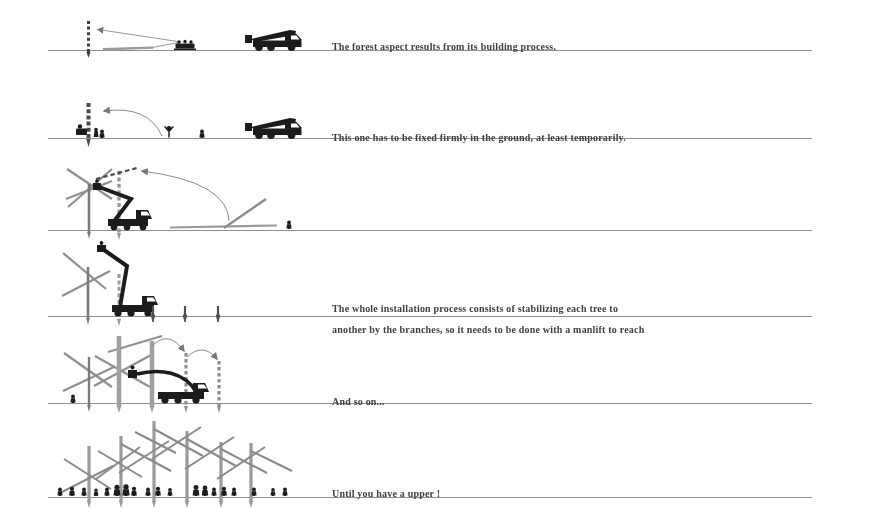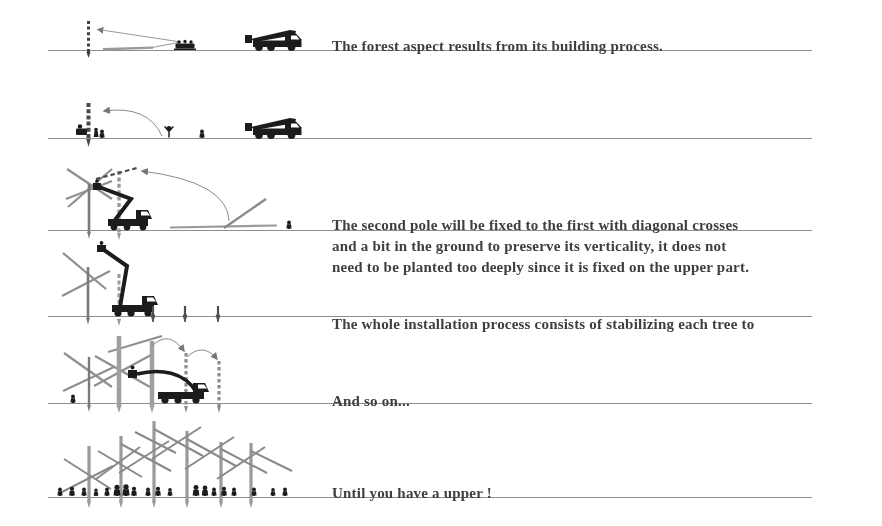--- a/index.html
+++ b/index.html
@@ -8,30 +8,30 @@
     width:882px;height:526px;
     background:#ffffff;
     overflow:hidden;
     font-family:"Liberation Serif","DejaVu Serif",serif;
   }
   .scene{position:absolute;left:0;top:0;}
   .caption{
     position:absolute;
     left:332px;
     color:#3f3f3f;
-    font-size:15px;
+    font-size:10px;
     line-height:21px;
     font-weight:bold;
     letter-spacing:.2px;
     white-space:nowrap;
   }
   .cap-1{top:36px;}
   .cap-2{top:127px;}
   .cap-3{top:215px;}
-  .cap-4{top:298px;margin-top:16px;}
+  .cap-4{top:298px;}
   .cap-5{top:391px;}
   .cap-6{top:483px;}
 </style>
 </head>
 <body>
 
 <div class="canvas">
 
   <svg class="scene" width="882" height="526" viewBox="0 0 882 526" xmlns="http://www.w3.org/2000/svg">
     <defs>
@@ -250,29 +250,28 @@
         <use href="#psn" transform="translate(273,496) scale(0.95)"></use>
         <use href="#psn" transform="translate(285,496)"></use>
       </g>
     </g>
   </svg>
 
   <div class="caption cap-1">
     <div>The forest aspect results from its building process.</div>
   </div>
 
-
-  <div class="caption cap-3">
-    <div>The second pole will be fixed to the first with diagonal crosses</div>
-    <div>and a bit in the ground to preserve its verticality, it does not</div>
-    <div>need to be planted too deeply since it is fixed on the upper part.</div>
-  </div>
+  <div class="caption cap-2">
+    <div>This one has to be fixed firmly in the ground, at least temporarily.</div>
+  </div>
+
 
   <div class="caption cap-4">
     <div>The whole installation process consists of stabilizing each tree to</div>
+    <div>another by the branches, so it needs to be done with a manlift to reach</div>
   </div>
 
   <div class="caption cap-5">
     <div>And so on...</div>
   </div>
 
   <div class="caption cap-6">
     <div>Until you have a upper !</div>
   </div>
 

